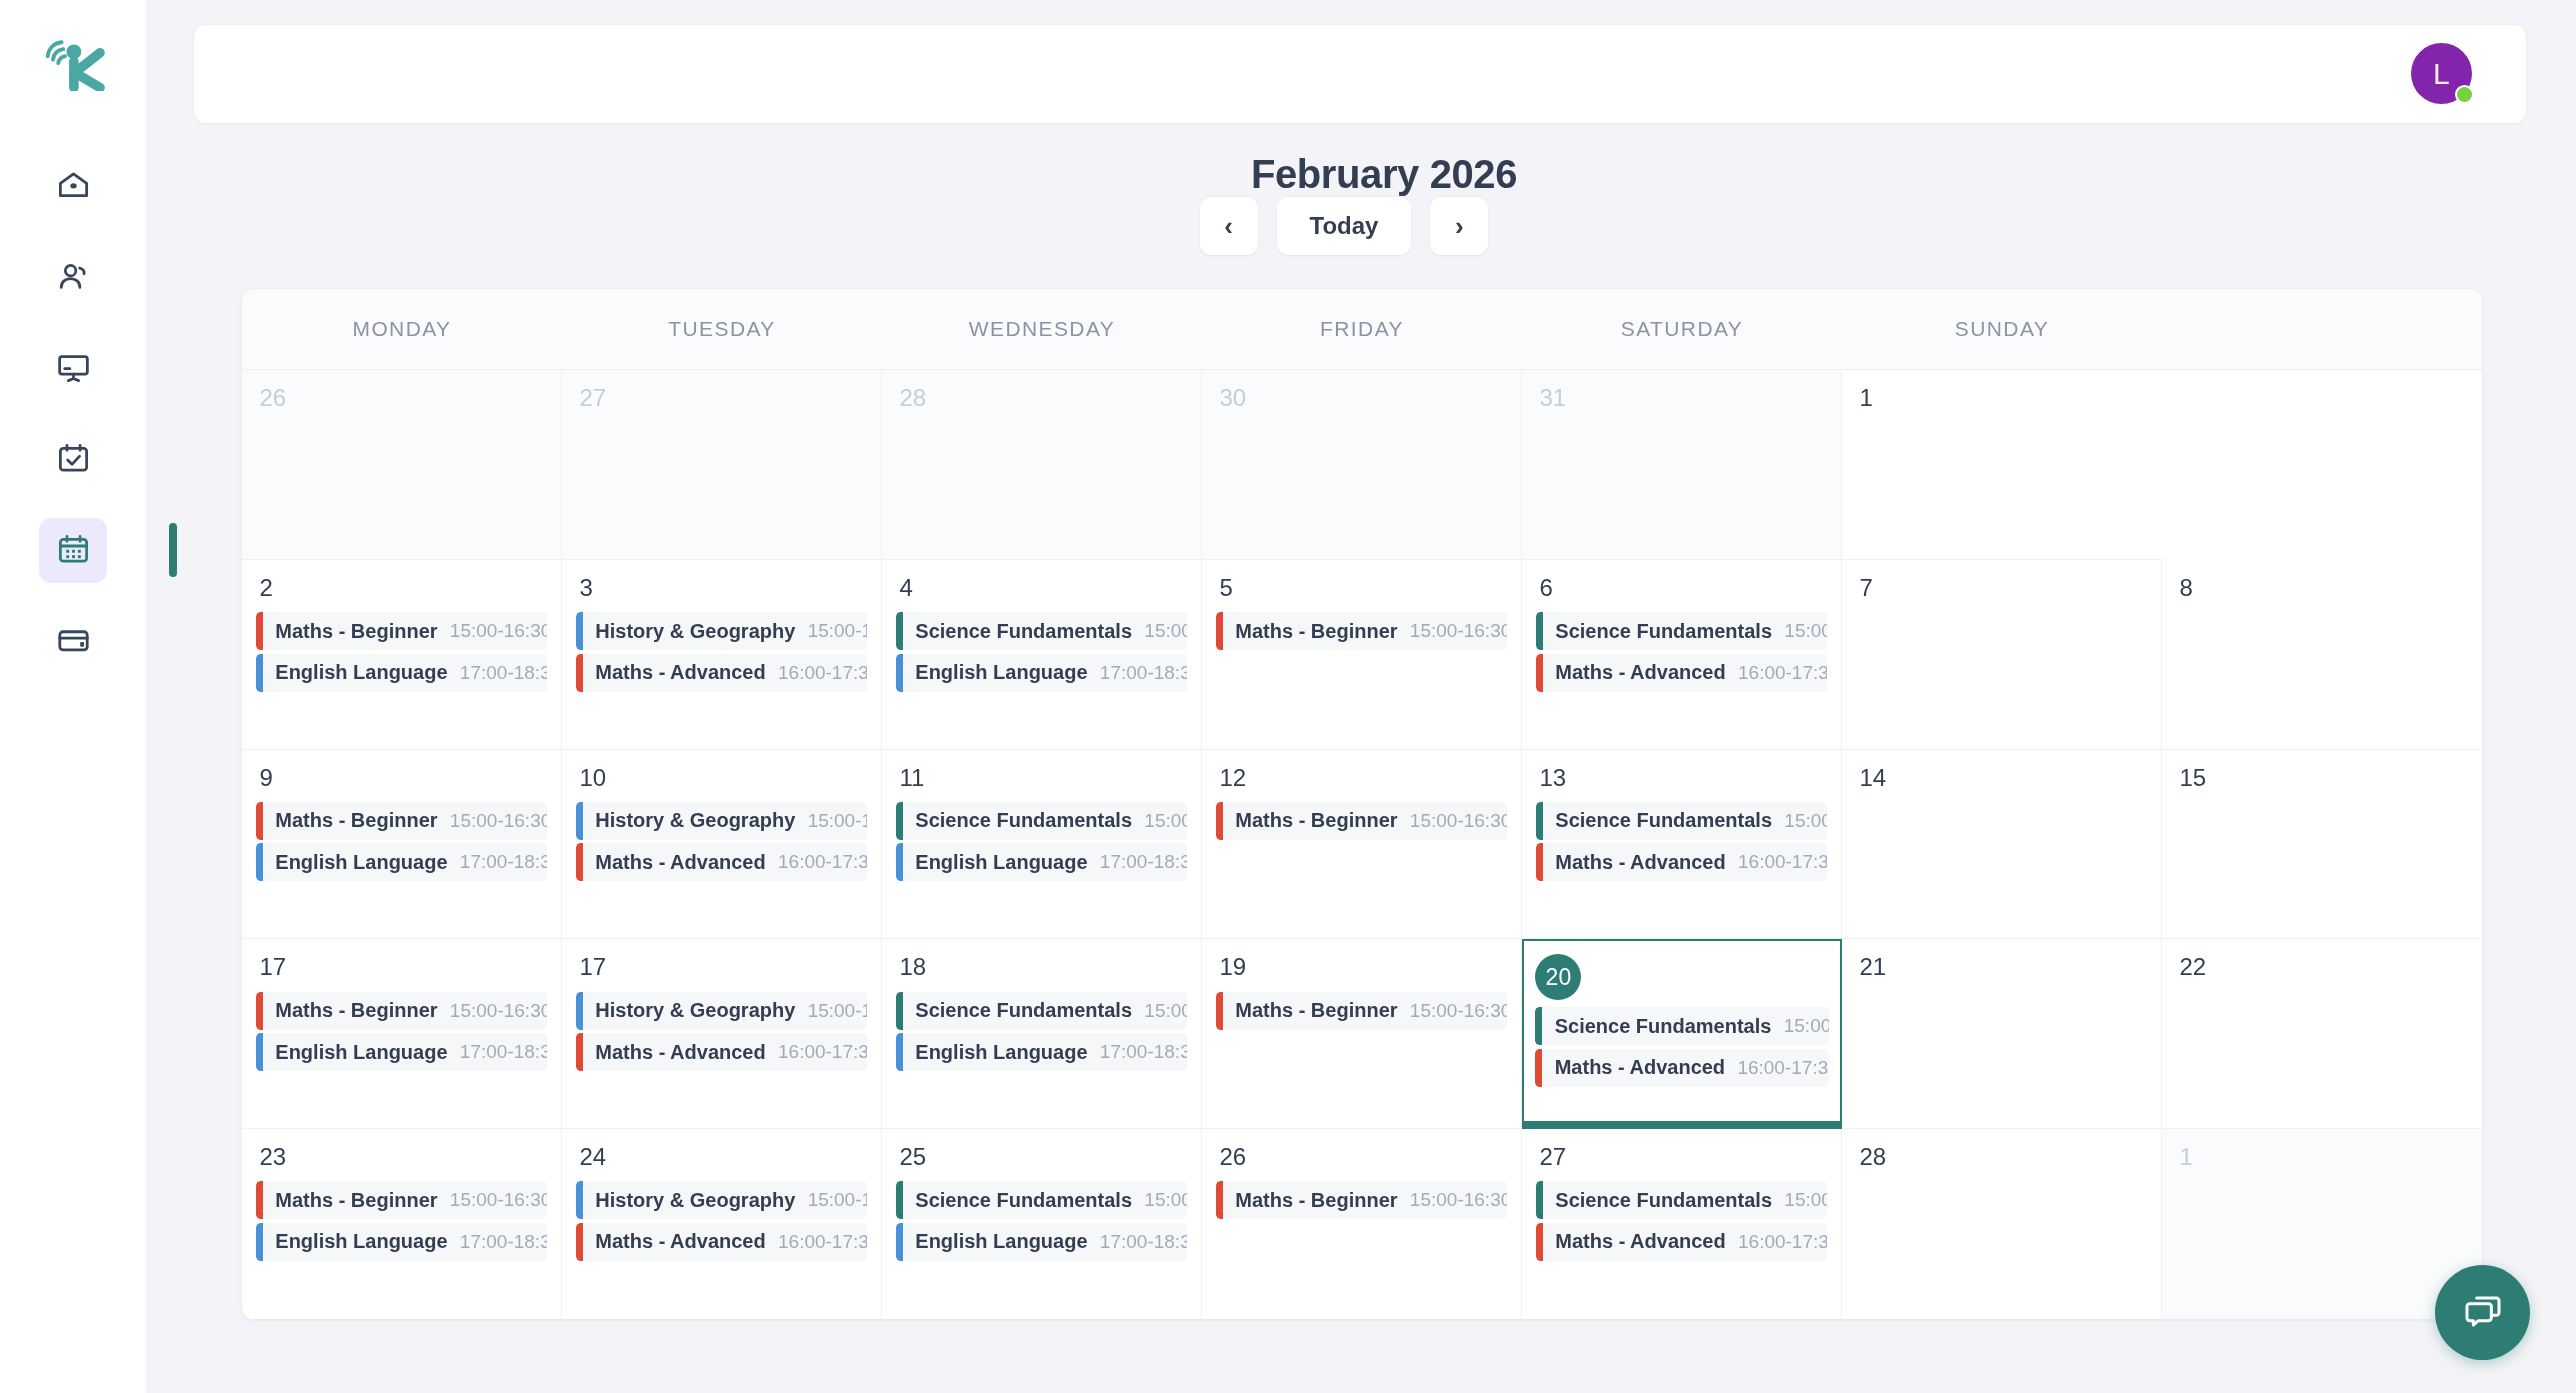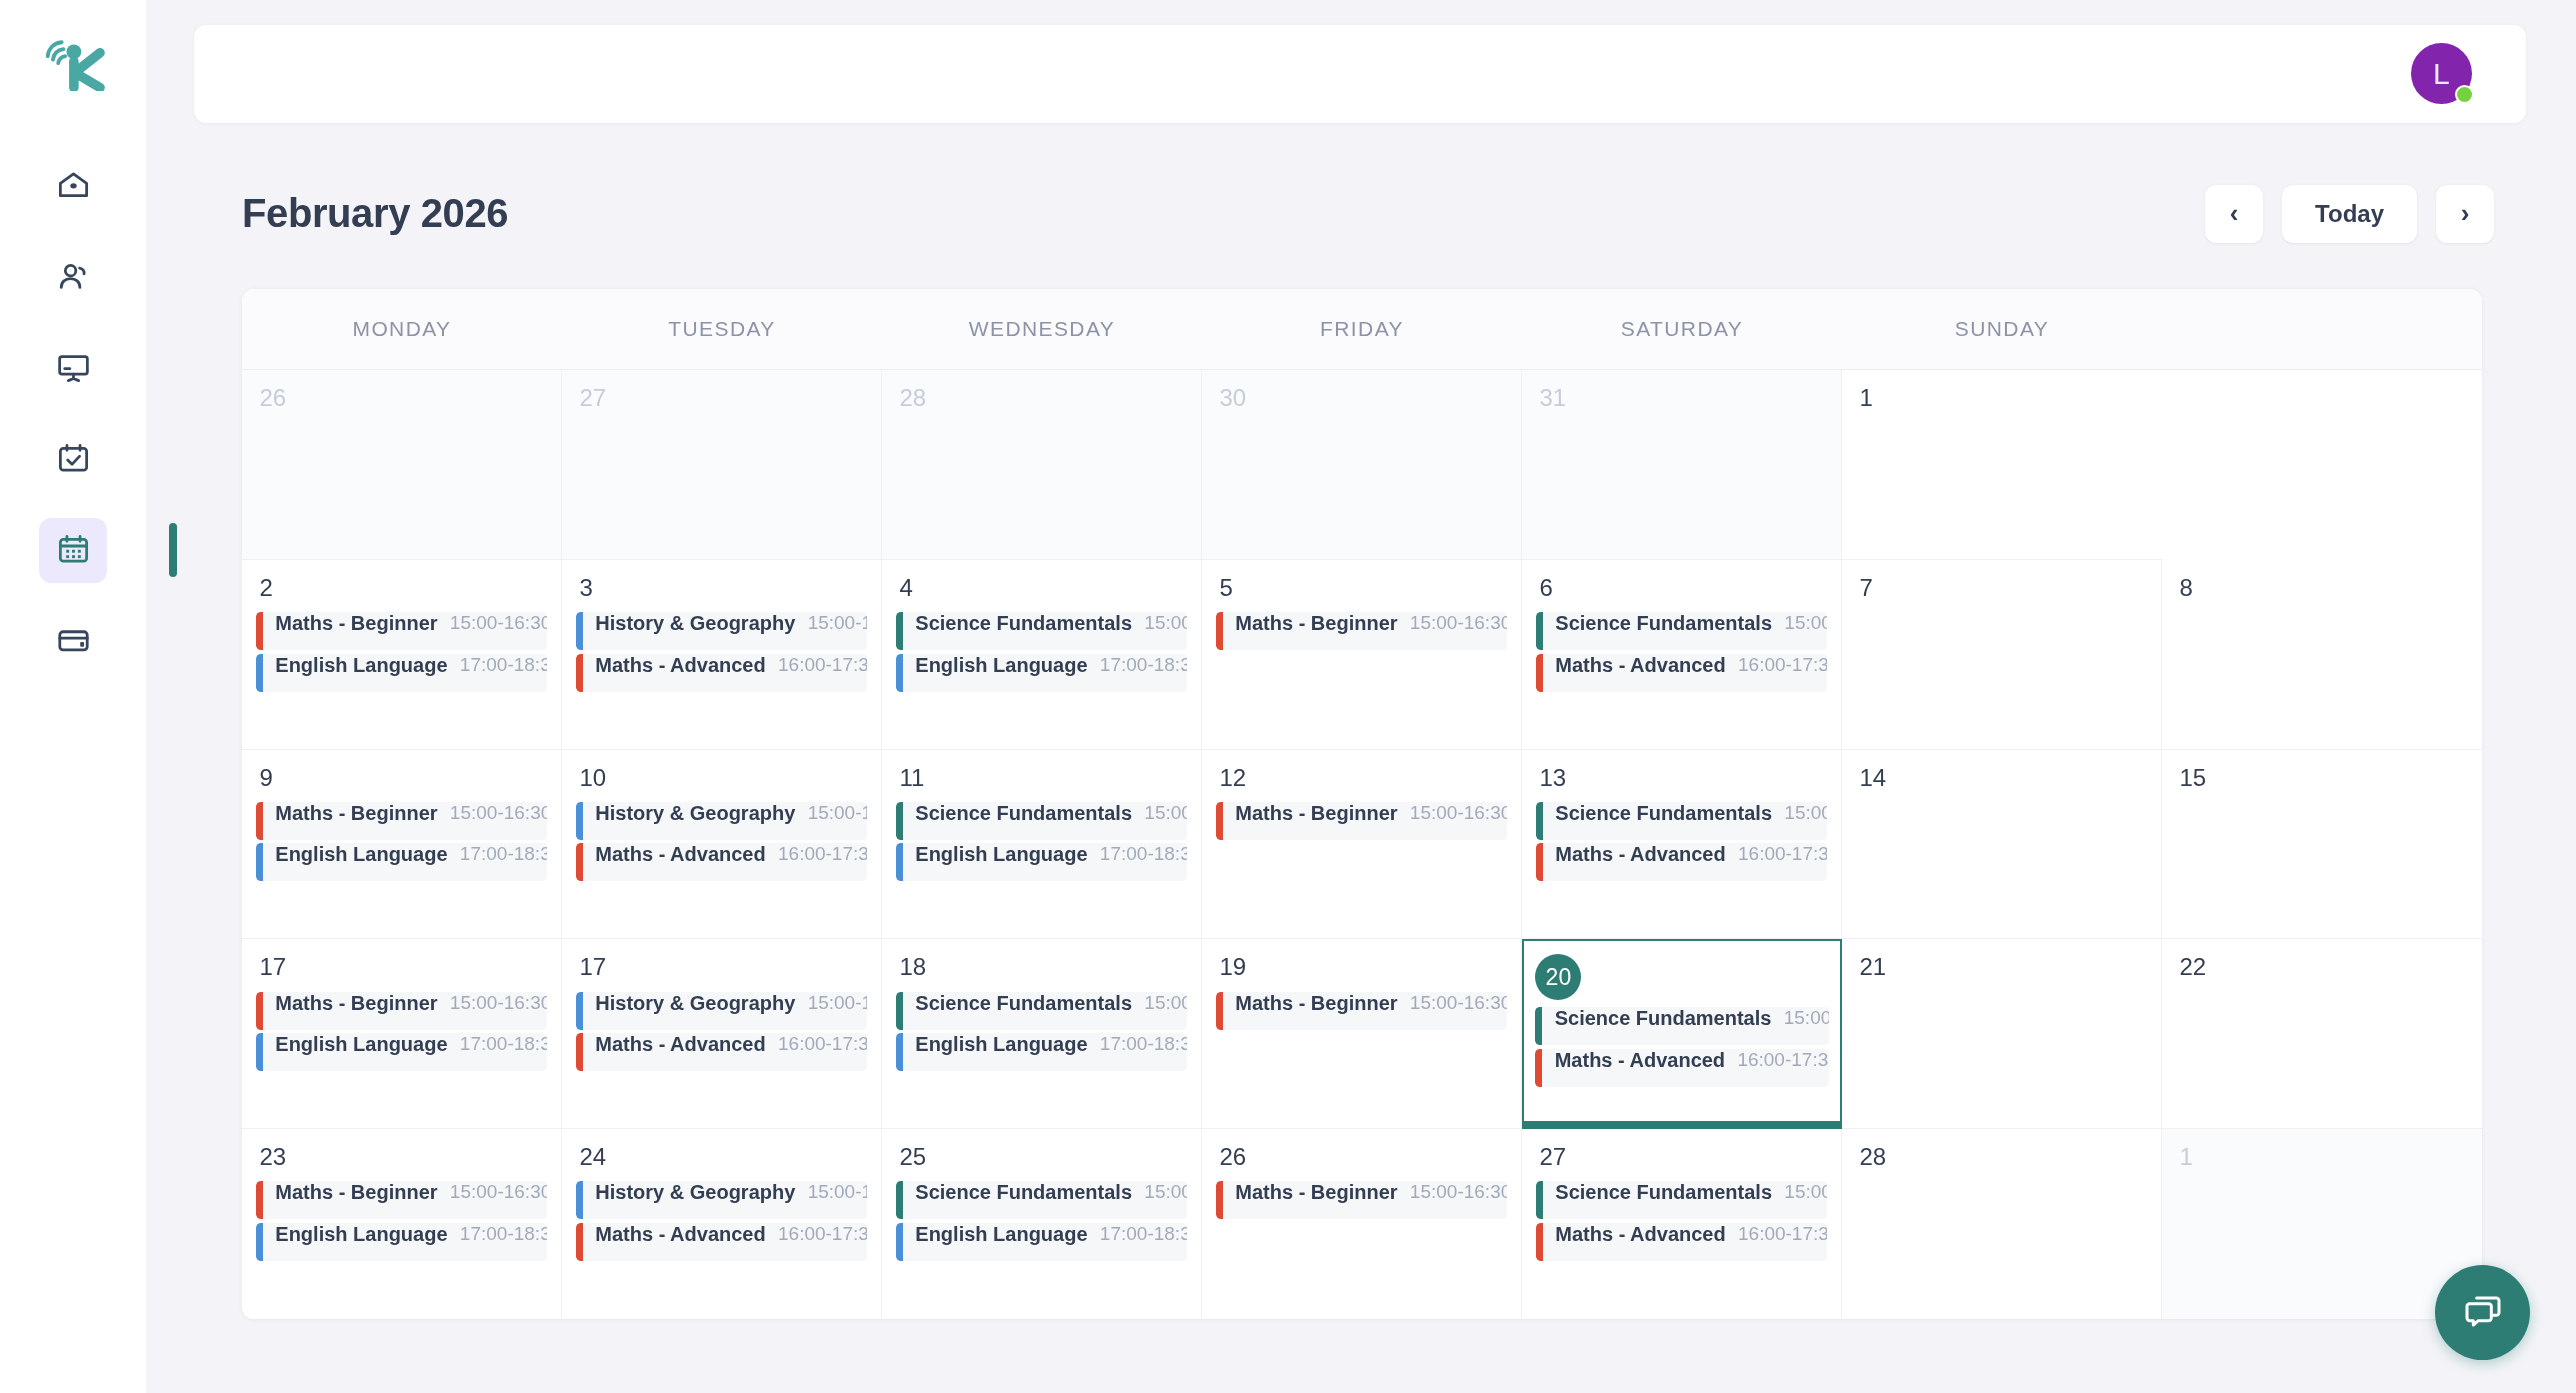--- a/index.html
+++ b/index.html
@@ -54,23 +54,23 @@
     font-size: 30px; font-weight: 400; letter-spacing: 0.4px;
   }
   #avatar-status {
     position: absolute; right: -1.8px; bottom: 0;
     width: 19px; height: 19px; border-radius: 50%;
     background: #76d13f; border: 2.6px solid #fff;
   }
 
   
   #heading-row {
-    position: absolute; left: 48px; top: 174px;
+    position: absolute; left: 48px; top: 152px;
     width: 2332px; height: 79px;
-    display: flex; align-items: center; justify-content: space-between;
+    display: flex; align-items: center; justify-content: space-between; flex-direction: column;
   }
   #page-title {
     font-size: 40px; font-weight: bold; color: #333e52;
     letter-spacing: -0.4px; padding-left: 48px;
   }
   #nav-controls { display: flex; align-items: center; gap: 19px; padding-right: 32px; }
   .nav-btn {
     background: #fff; border: none; border-radius: 11.4px;
     box-shadow: 0 0.9px 2.6px rgba(20,30,60,.08);
     height: 58px; display: flex; align-items: center; justify-content: center;
@@ -123,21 +123,21 @@
     padding: 13px 11.4px 3.5px 11.4px;
   }
   .cell.today .daynum {
     width: 46px; height: 46px; border-radius: 50%;
     background: #2e7d75; color: #fff;
     display: flex; align-items: center; justify-content: center;
     font-size: 23px; margin-left: 0; margin-bottom: 7px;
   }
   .events { display: flex; flex-direction: column; gap: 3.5px; }
   .event {
-    display: flex; 
+    display: flex; align-items: center;
     background: #f6f7f9; border-radius: 4.4px;
     height: 38px; padding-right: 12.3px;
     position: relative; cursor: pointer;
     overflow: hidden;
   }
   .ev-bar { width: 7px; height: 100%; border-radius: 4.4px 0 0 4.4px; flex: 0 0 7px; }
   .ev-title {
     font-size: 20px; font-weight: bold; color: #333e52;
     margin-left: 12.3px; white-space: nowrap;
   }

